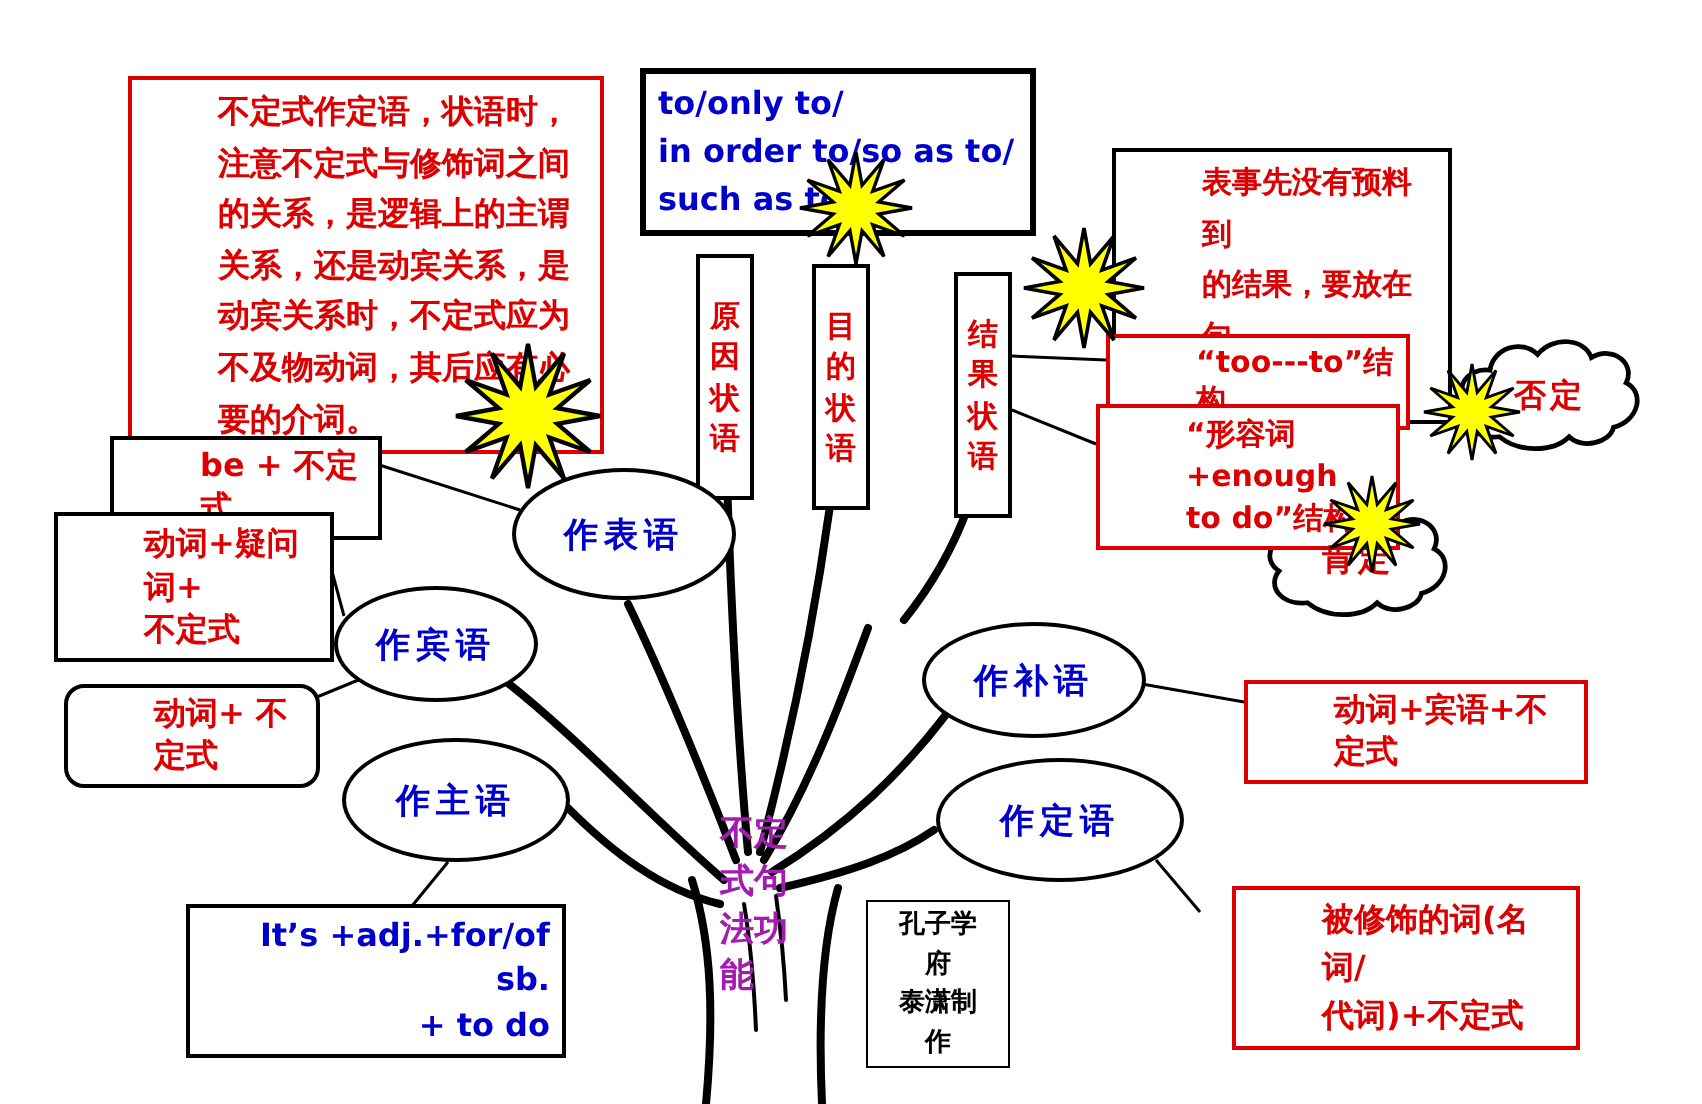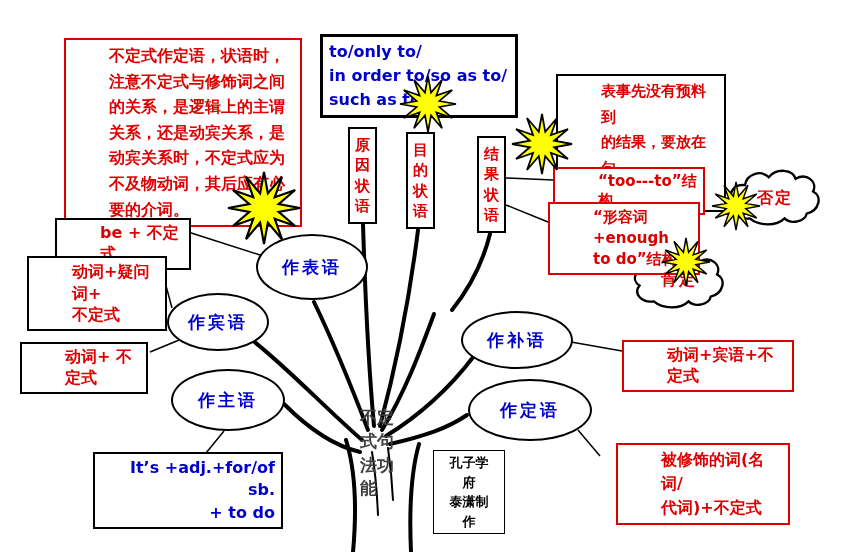--- a/index.html
+++ b/index.html
@@ -9,44 +9,44 @@
   svg.fg{z-index:3;pointer-events:none;}
   .abs{position:absolute;z-index:2;box-sizing:border-box;}
   .box{background:#fff;border:2px solid #000;font-weight:bold;padding:3px 6px;}
   .pre{white-space:pre-line;}
   .red{color:#dd0000;padding-left:43px;}
   .blue{color:#0000cc;}
   .red-border{border-color:#dd0000;}
   .note-attr{left:64px;top:38px;width:238px;font-size:16px;line-height:1.6;}
   .to-forms{left:320px;top:34px;width:198px;font-size:16px;line-height:1.5;border-width:3px;}
   .result-note{left:556px;top:74px;width:170px;font-size:15px;line-height:1.7;}
-  .vbox{width:29px;padding:6px 4px;font-size:15px;line-height:1.35;text-align:center;word-break:break-all;}
+  .vbox{width:29px;padding:19px 4px;font-size:15px;line-height:1.35;text-align:center;word-break:break-all;}
   .v-reason{left:348px;top:127px;}
   .v-purpose{left:406px;top:132px;}
   .v-result{left:477px;top:136px;}
   .p-too{left:553px;top:167px;width:152px;font-size:15px;}
   .p-enough{left:548px;top:202px;width:152px;font-size:15px;line-height:1.4;}
   .p-be{left:55px;top:218px;width:136px;font-size:16px;}
   .p-vq{left:27px;top:256px;width:140px;font-size:16px;line-height:1.35;}
-  .p-v{left:20px;top:342px;width:128px;font-size:16px;}
+  .p-v{left:32px;top:342px;width:128px;font-size:16px;border-radius:10px;}
   .p-it{left:93px;top:452px;width:190px;font-size:16px;line-height:1.4;text-align:right;}
   .p-voi{left:622px;top:340px;width:172px;font-size:16px;}
   .p-mod{left:616px;top:443px;width:174px;font-size:16px;line-height:1.5;}
   .cloud-label{font-weight:bold;font-size:16px;color:#dd0000;width:46px;text-align:center;letter-spacing:2px;}
   .cl-neg{left:752px;top:188px;}
   .cl-pos{left:656px;top:270px;}
   .ellipse{border:2px solid #000;border-radius:50%;background:#fff;display:flex;align-items:center;justify-content:center;
            color:#0000cc;font-weight:bold;font-size:17px;letter-spacing:3px;}
   .e-pred{left:256px;top:234px;width:112px;height:66px;}
   .e-adv{left:389px;top:250px;width:112px;height:64px;}
   .e-obj{left:167px;top:293px;width:102px;height:58px;}
   .e-comp{left:461px;top:311px;width:112px;height:58px;}
   .e-subj{left:171px;top:369px;width:114px;height:62px;}
   .e-attr{left:468px;top:379px;width:124px;height:62px;}
-  .trunk-title{left:360px;top:406px;width:40px;font-size:17px;font-weight:bold;color:#404040;
+  .trunk-title{left:360px;top:406px;width:40px;font-size:17px;font-weight:bold;color:#a21caf;
                line-height:1.4;word-break:break-all;text-align:left;}
   .watermark{left:433px;top:450px;width:72px;font-size:13px;font-weight:bold;color:#000;
              background:#fff;border:1.5px solid #000;text-align:center;line-height:1.5;padding:2px 13px;}
 </style>
 </head>
 <body>
 
 <div id="canvas">
 
   <svg class="layer" width="851" height="552" viewBox="0 0 851 552">

